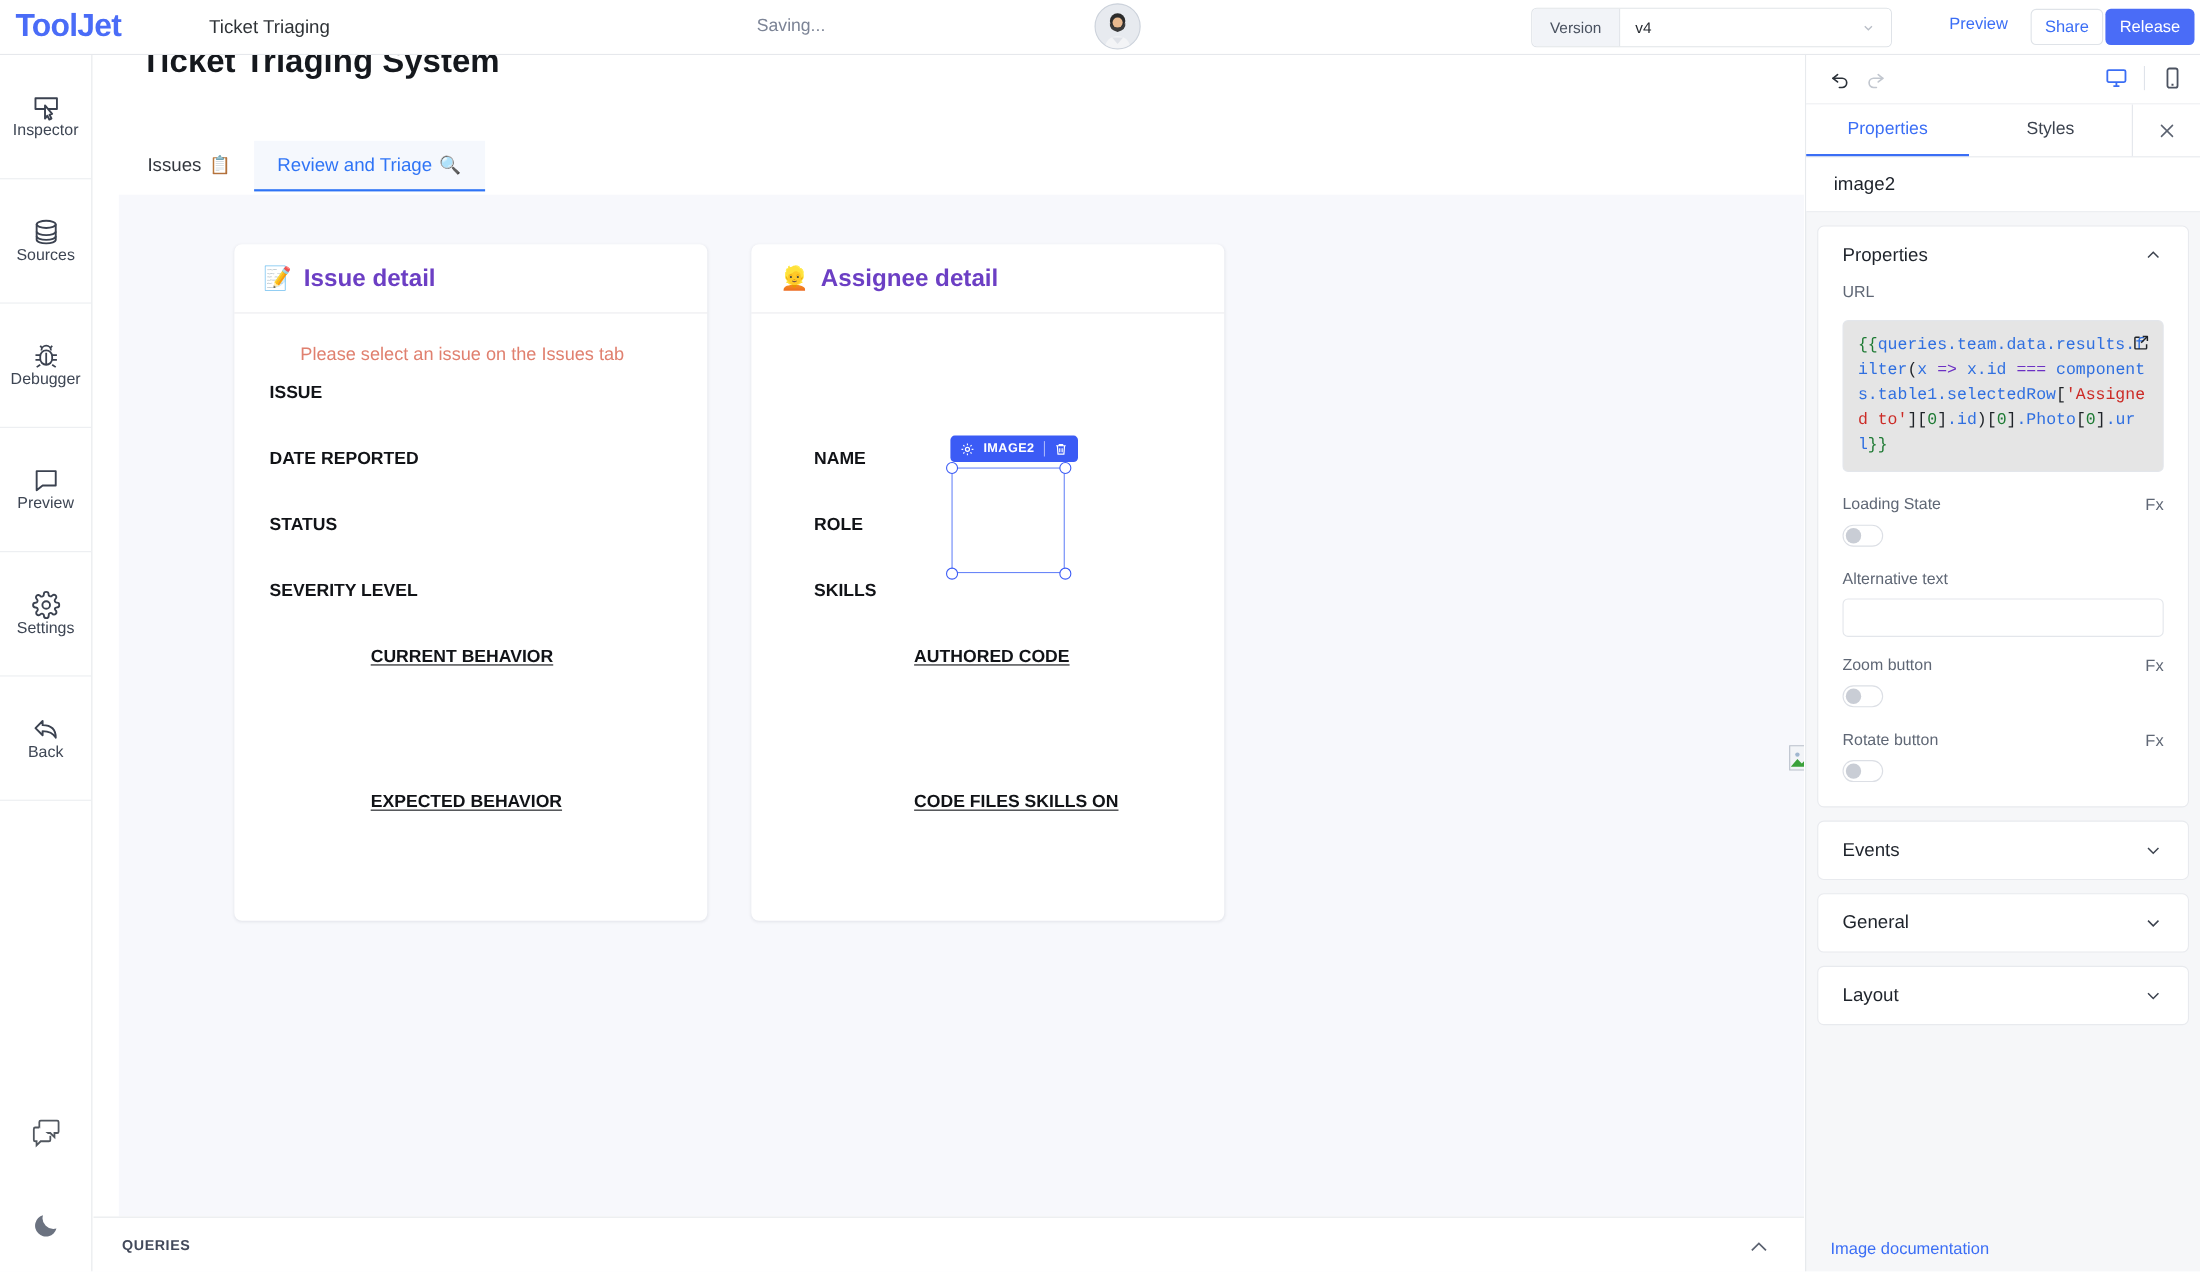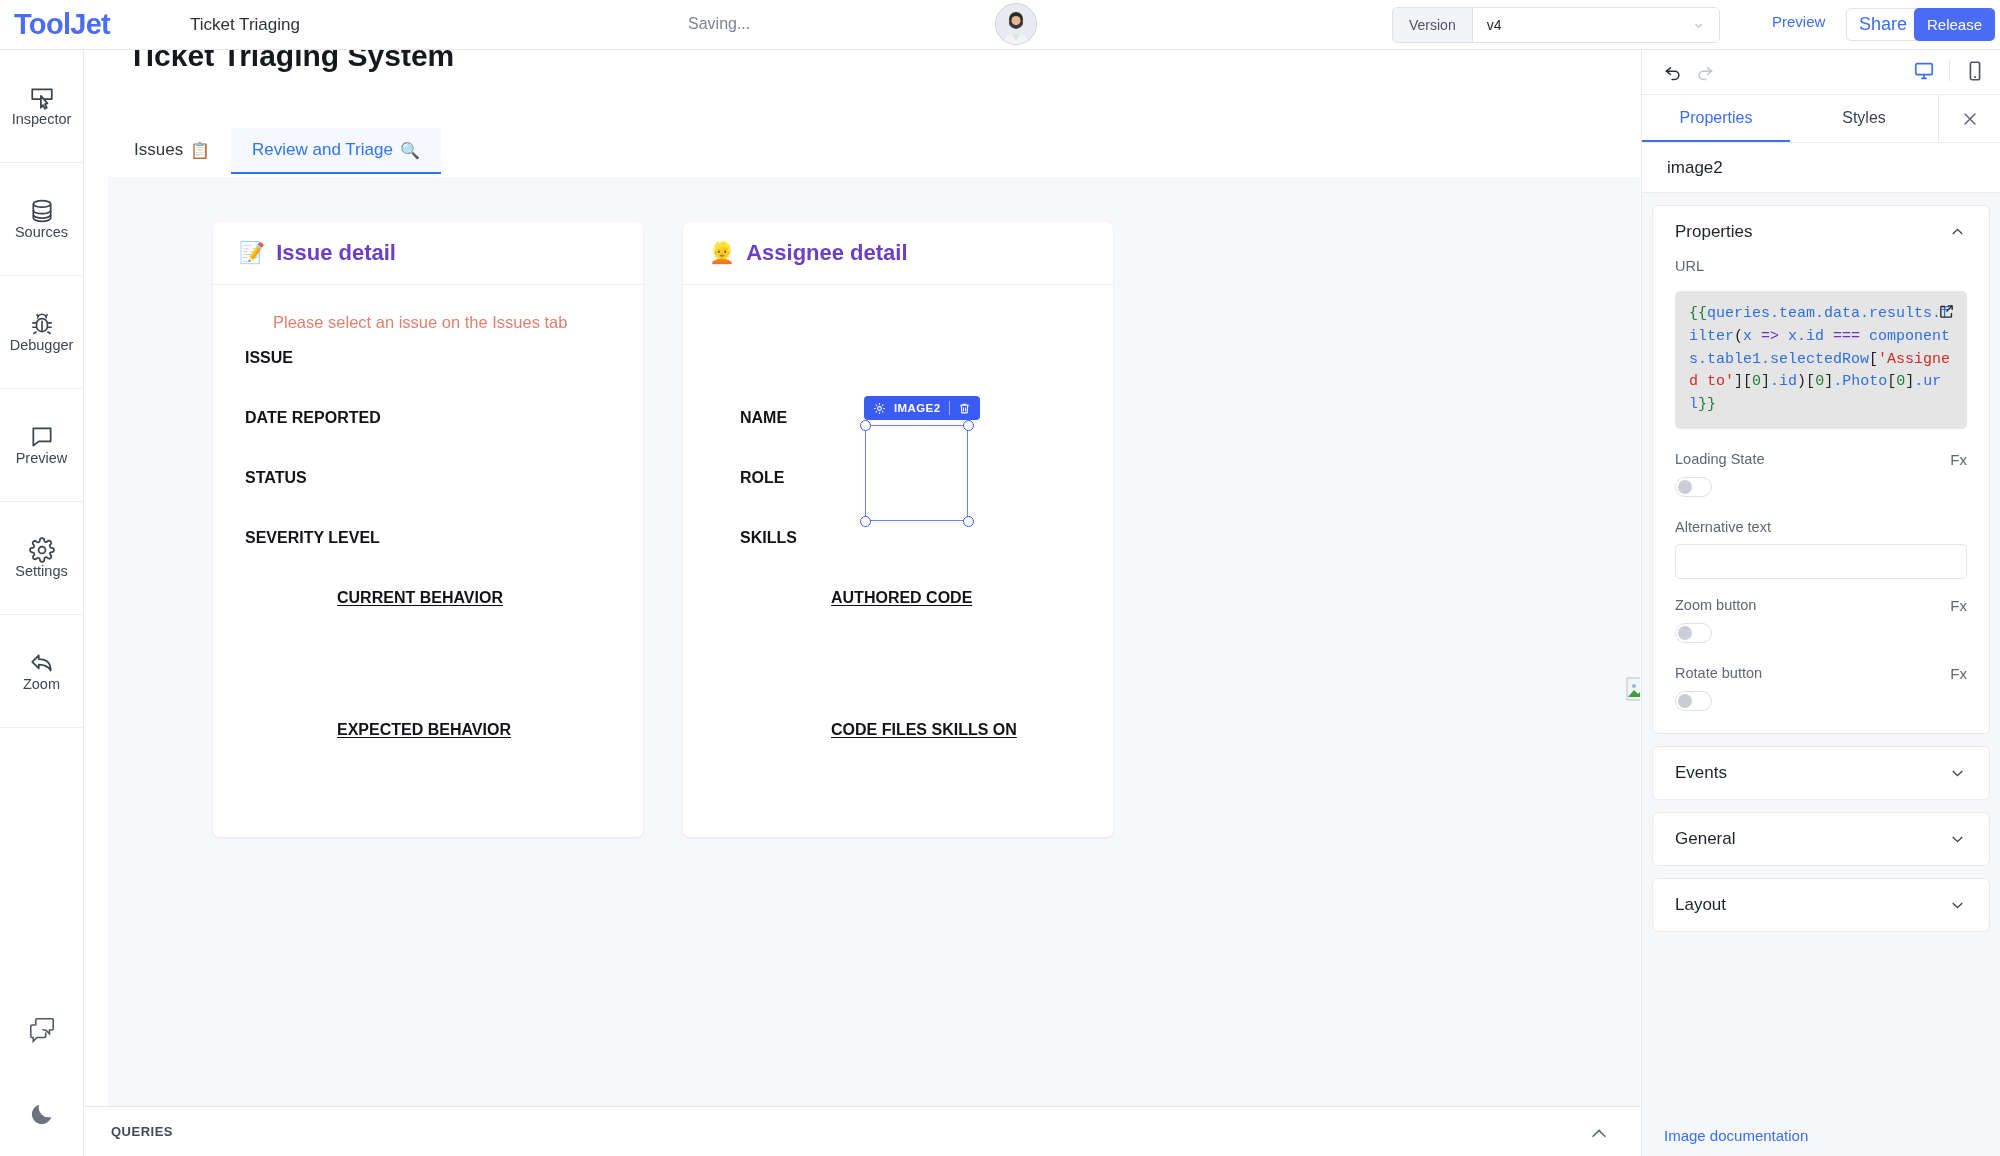--- a/index.html
+++ b/index.html
@@ -56,21 +56,21 @@
   .chev { width: 13px; height: 13px; }
   .chev svg { display: block; }
 
   .btn-preview {
     position: absolute; left: 1772px; top: 13px;
     font-size: 15px; color: #3b6ef5; background: none; border: none;
     cursor: pointer; font-family: inherit;
   }
   .btn-share {
     position: absolute; left: 1846px; top: 8px;
-    height: 33px; padding: 0 12px; font-size: 18px;
+    height: 33px; padding: 0 12px; font-size: 15px;
     color: #3b6ef5; background: #fff; border: 1px solid #dfe3e8;
     border-radius: 5px; cursor: pointer; font-family: inherit;
   }
   .btn-release {
     position: absolute; left: 1914px; top: 8px;
     height: 33px; padding: 0 13px; font-size: 15px;
     color: #fff; background: #4a6cf7; border: none;
     border-radius: 5px; cursor: pointer; font-family: inherit;
     white-space: nowrap;
   }
@@ -408,21 +408,21 @@
     </span>
     <span class="rail-label">Settings</span>
   </div>
 
   <div class="rail-item">
     <span class="ic">
       <svg viewBox="0 0 24 24" fill="none" stroke="#3b4250" stroke-width="1.6" stroke-linejoin="round">
         <path d="M9 5L3 11l6 6v-3.5c6 0 9 2 11 5.5 0-7-4-10.5-11-10.5z"></path>
       </svg>
     </span>
-    <span class="rail-label">Zoom</span>
+    <span class="rail-label">Back</span>
   </div>
 
   <div class="rail-bottom">
     <div class="rail-btm-icon">
       <svg width="30" height="30" viewBox="0 0 24 24" fill="none" stroke="#51575f" stroke-width="1.3">
         <path d="M8 3h12a1 1 0 011 1v7a1 1 0 01-1 1h-2v3l-3-3H8a1 1 0 01-1-1V4a1 1 0 011-1z"></path>
         <path d="M15 14v3a1 1 0 01-1 1H8l-3 3v-3H4a1 1 0 01-1-1V9a1 1 0 011-1h3" fill="#fff"></path>
       </svg>
     </div>
     <div class="rail-btm-icon">

